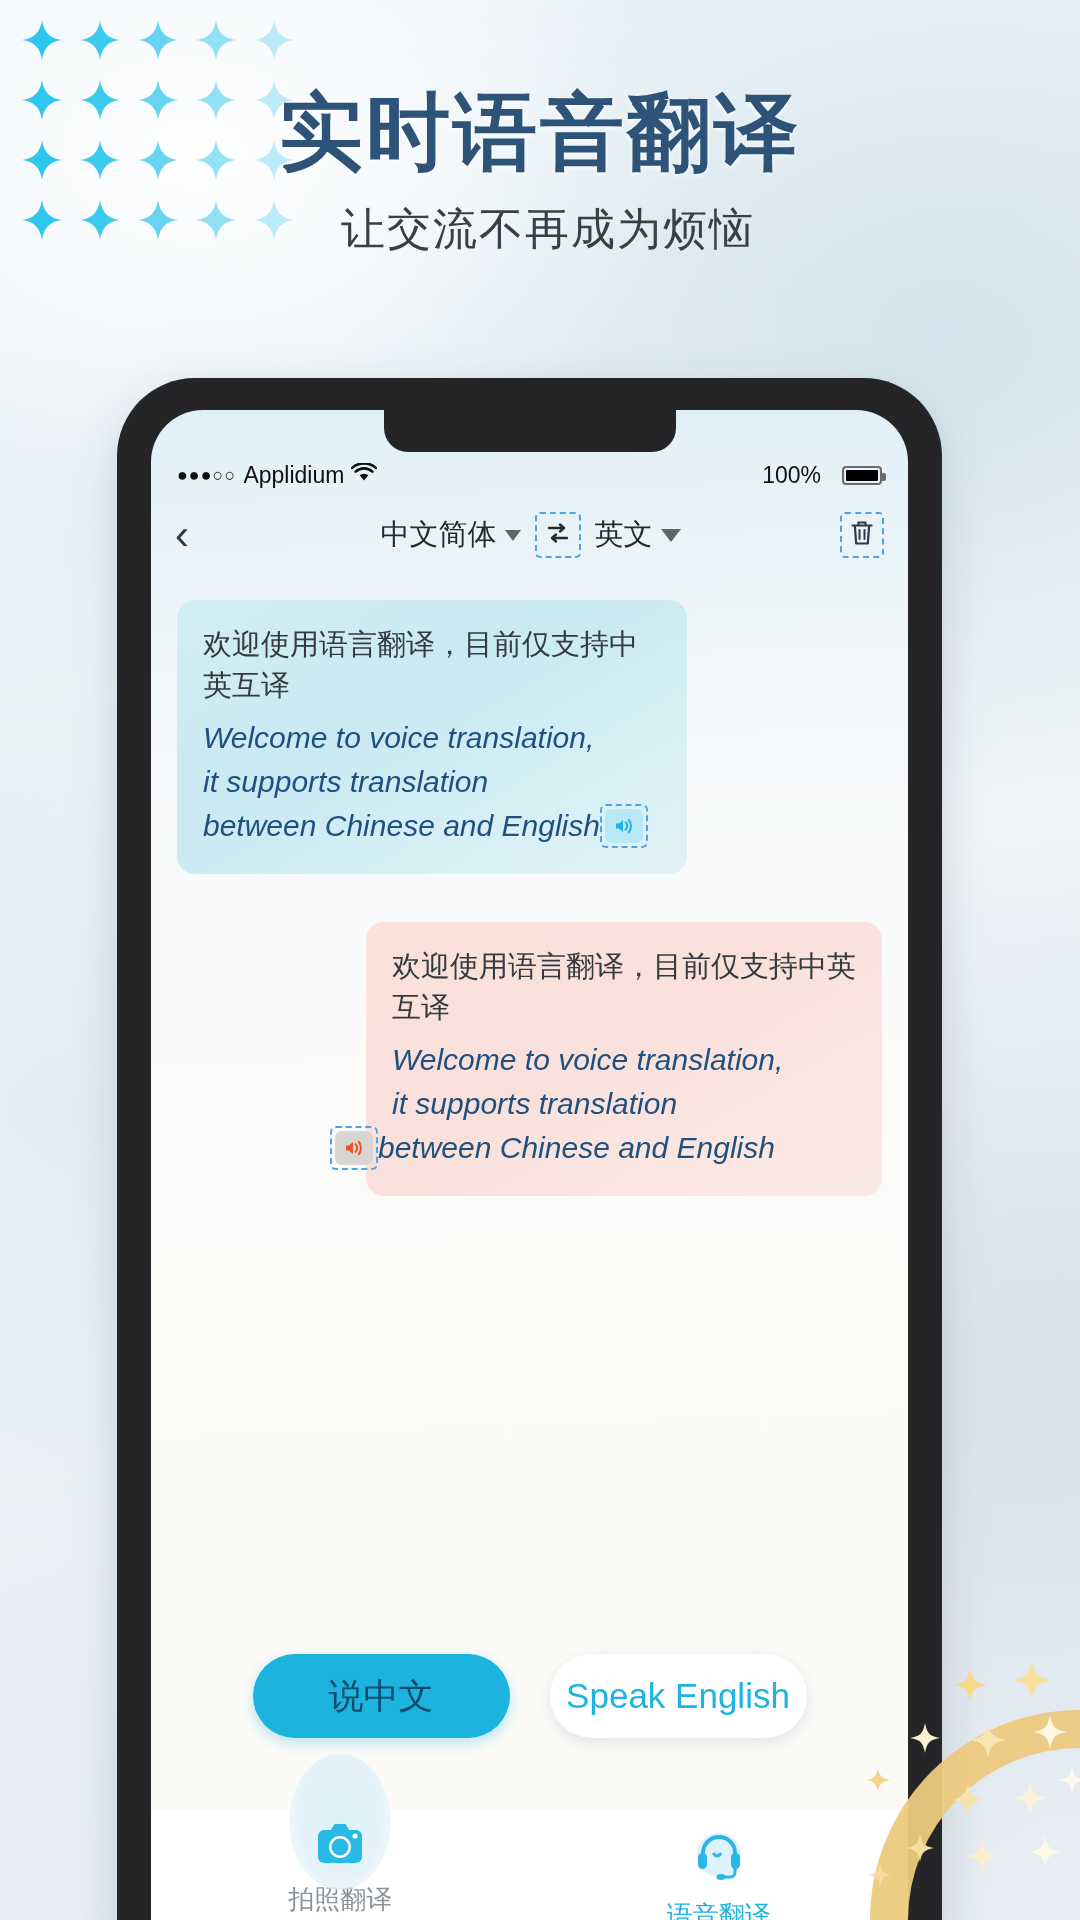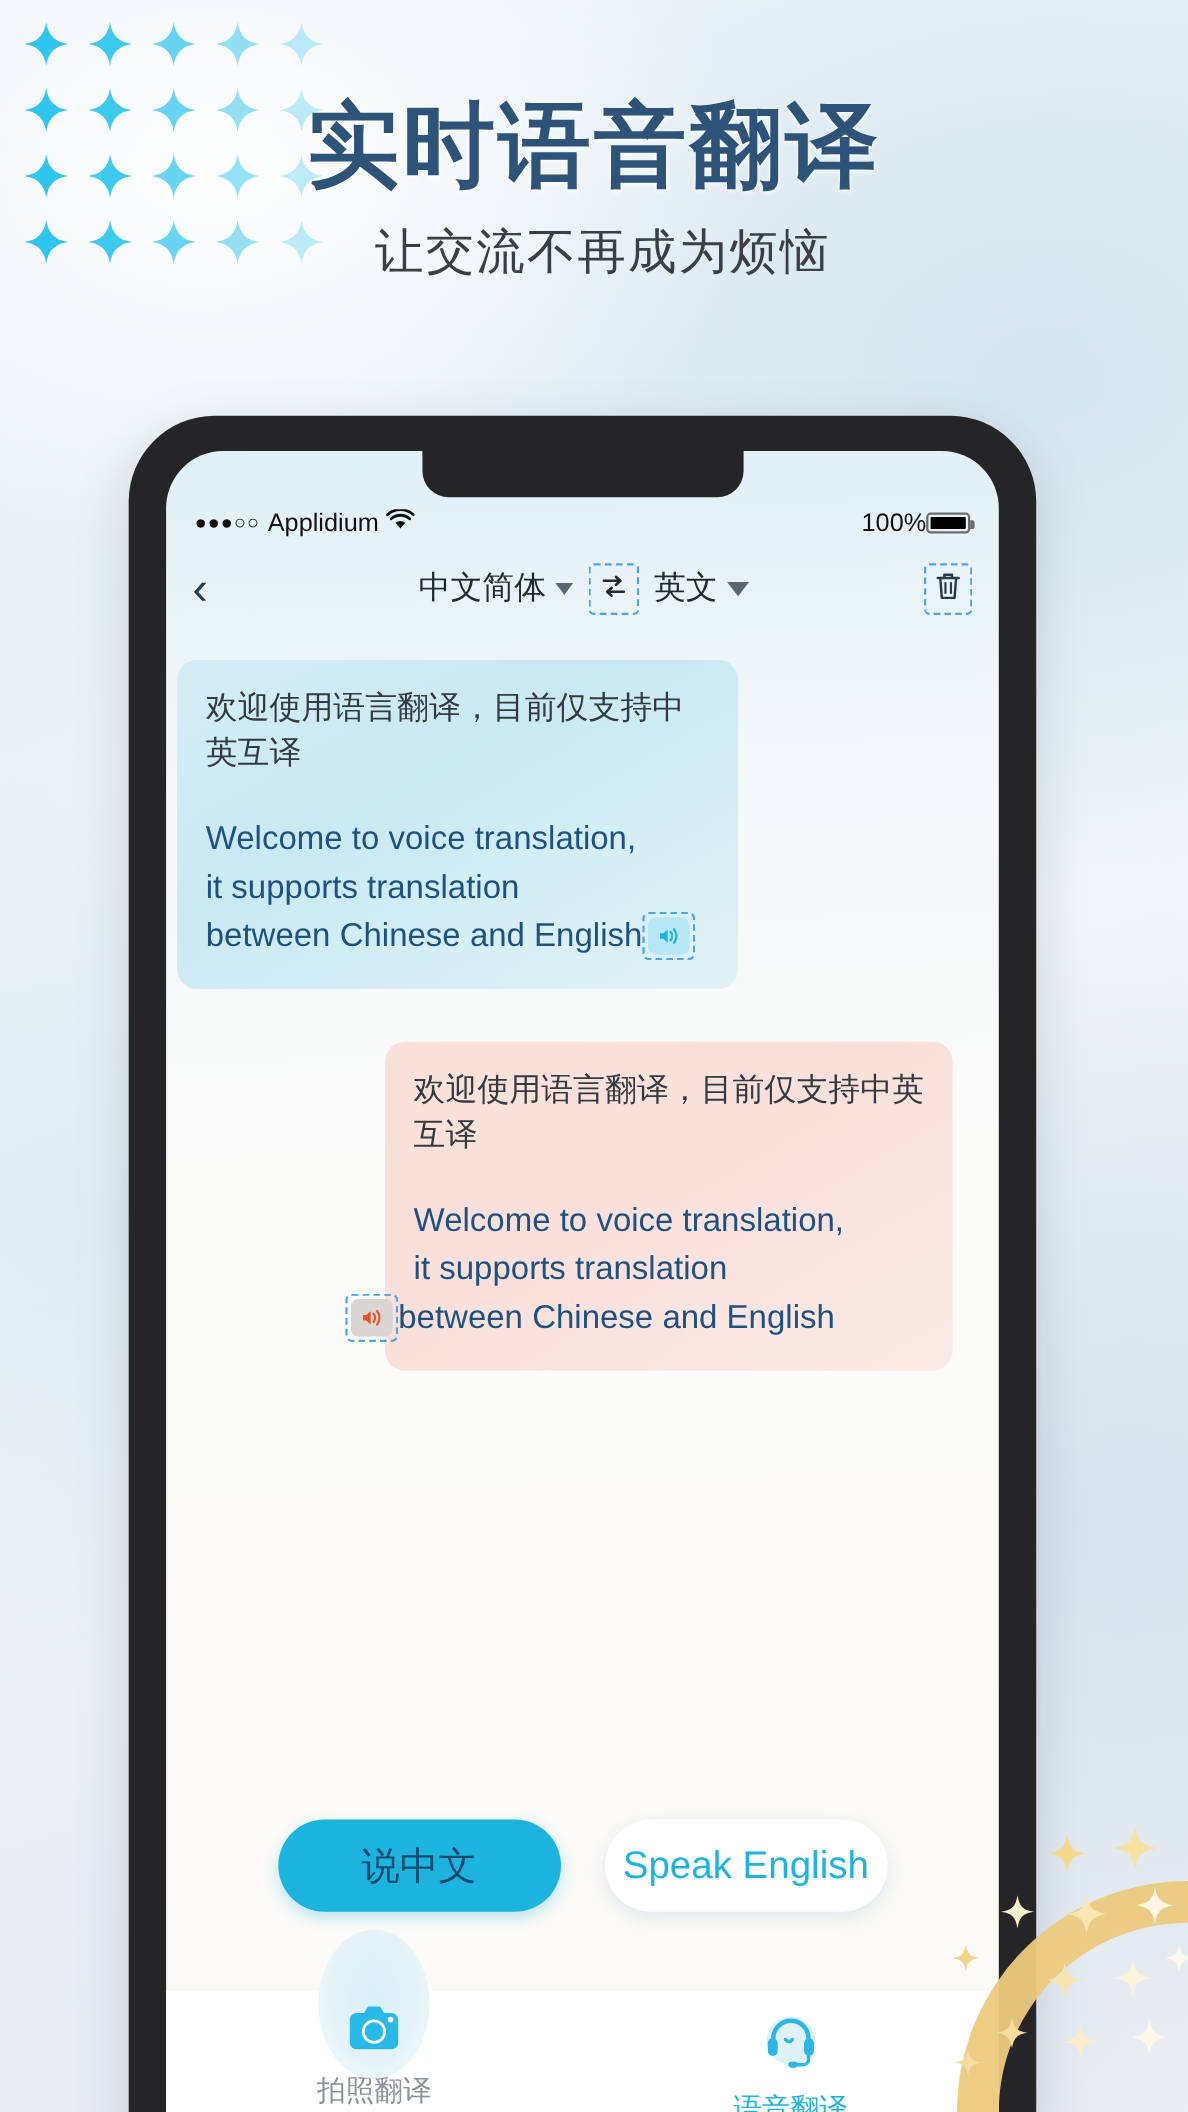--- a/index.html
+++ b/index.html
@@ -51,52 +51,52 @@
 
   
   #statusbar {
     position:absolute; left:0; top:42px; width:757px; height:46px;
     display:flex; align-items:center; padding:0 26px; z-index:6;
     font-size:23px; color:#111; font-weight:500;
   }
   #sb-left { display:flex; align-items:center; gap:7px; }
   .dots { letter-spacing:1px; font-size:18px; line-height:1; }
   #sb-center { position:absolute; left:0; width:757px; text-align:center; font-size:23px; }
-  #sb-right { margin-left:auto; display:flex; align-items:center; gap:0; z-index:2; }
+  #sb-right { margin-left:auto; display:flex; align-items:center; gap:21px; z-index:2; }
   .batt { width:40px; height:19px; border:2px solid #6b6b6b; border-radius:4px; position:relative; padding:2px; }
   .batt i { display:block; height:100%; background:#000; border-radius:1px; }
   .batt:after { content:""; position:absolute; right:-6px; top:5px; width:4px; height:8px; background:#6b6b6b; border-radius:0 2px 2px 0; }
 
   
   #navbar {
     position:absolute; left:0; top:88px; width:757px; height:74px;
     display:flex; align-items:center; padding:0 24px; z-index:6;
   }
   #back-btn { width:46px; font-size:42px; color:#2b3b48; line-height:1; font-weight:300; cursor:pointer; }
   #lang-group { flex:1; display:flex; align-items:center; justify-content:center; gap:14px; }
   .lang-pick { display:flex; align-items:center; gap:8px; font-size:29px; color:#1f2a33; cursor:pointer; }
   .caret { width:0;height:0;border-left:10px solid transparent;border-right:10px solid transparent;border-top:13px solid #5a6670; }
   .caret.sm { border-left-width:8px; border-right-width:8px; border-top-width:11px; }
   .dashsel { border:2px dashed #4da3e8; border-radius:5px; padding:4px 6px; display:flex; align-items:center; justify-content:center; }
   #swap-btn { cursor:pointer; }
   #trash-btn { cursor:pointer; margin-left:auto; }
 
   
-  #chat { position:absolute; left:0; top:168px; width:914px; height:1180px; padding:10px 10px 0; }
+  #chat { position:absolute; left:0; top:168px; width:914px; height:1180px; padding:10px 26px 0; }
   .bubble { border-radius:18px; padding:24px 26px 26px; position:relative; }
   .b-left {
     width:510px; margin-top:12px;
     background:linear-gradient(150deg,#d4edf5 0%,#c9e9f3 40%,#d6eff5 72%,#e2f2f6 100%);
   }
   .b-right {
     width:516px; margin-left:189px; margin-top:48px;
     background:linear-gradient(150deg,#fae1d9 0%,#f9e0db 45%,#fbe6e1 75%,#fbeae6 100%);
   }
   .zh { font-size:29px; line-height:1.42; color:#333a40; }
-  .en { font-size:30px; line-height:1.46; color:#1f5180; margin-top:35px; }
+  .en { font-size:30px; line-height:1.46; color:#1f5180; margin-top:10px;font-style:italic; }
   .en .lastline { display:flex; align-items:center; gap:0; }
   .b-right .en .lastline { margin-left:-62px; }
   .spk-chip { border:2px dashed #4da3e8; border-radius:6px; padding:3px; display:inline-flex; }
   .spk-chip > span { display:flex; align-items:center; justify-content:center; width:38px; height:34px; border-radius:7px; }
   .spk-blue > span { background:#b8e7f5; }
   .spk-red > span { background:#d8d5d2; }
 
   
   #speak-row { position:absolute; left:0; top:1244px; width:757px; display:flex; justify-content:center; gap:40px; }
   .sbtn { width:257px; height:84px; border-radius:42px; display:flex; align-items:center; justify-content:center; font-size:35px; cursor:pointer; }

